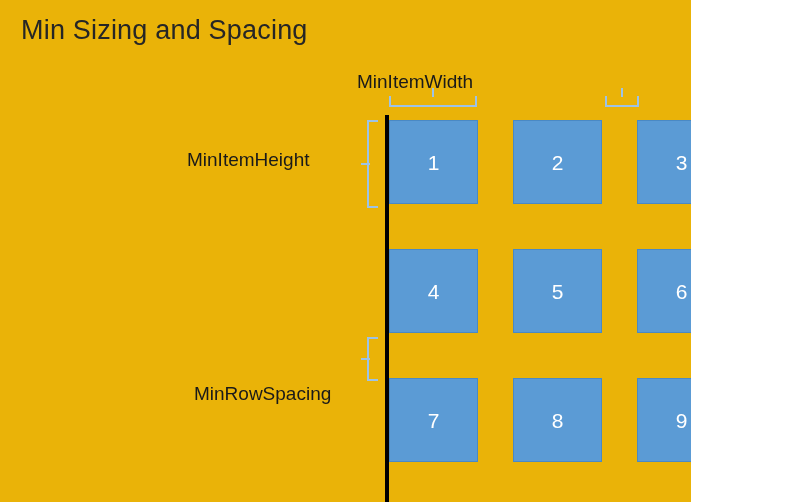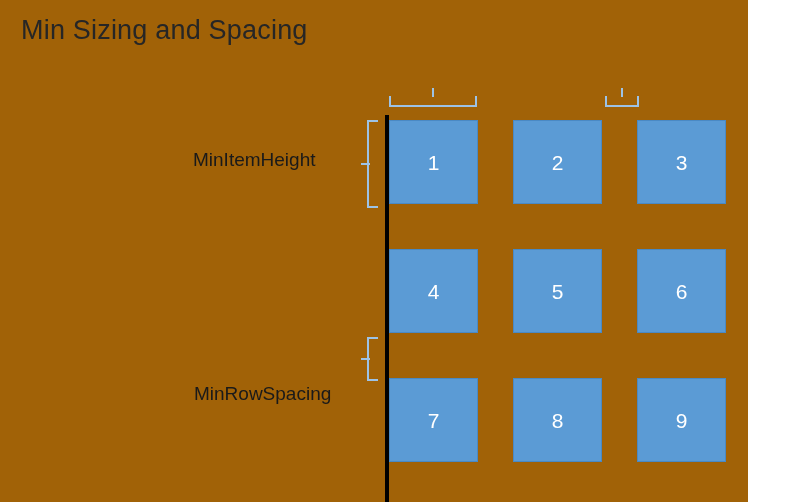--- a/index.html
+++ b/index.html
@@ -5,23 +5,23 @@
   html, body {
     margin: 0;
     padding: 0;
     background: #ffffff;
   }
   body {
     font-family: "Liberation Sans", sans-serif;
   }
   .slide {
     position: relative;
-    width: 748px;
+    width: 691px;
     height: 502px;
-    background: #a16207;
+    background: #eab308;
     overflow: hidden;
   }
 
   
   .slide-title {
     position: absolute;
     left: 21px;
     top: 13px;
     font-size: 27px;
     line-height: 34px;
@@ -34,21 +34,21 @@
   
   .label {
     position: absolute;
     font-size: 19px;
     line-height: 24px;
     color: #1a1a1a;
     white-space: nowrap;
   }
   .label-minitemwidth   { left: 357px; top: 70px; }
   .label-mincolspacing  { left: 562px; top: 70px; }
-  .label-minitemheight  { left: 193px; top: 148px; }
+  .label-minitemheight  { left: 187px; top: 148px; }
   .label-minrowspacing  { left: 194px; top: 342px; margin-top: 40px; }
 
   
   .rail {
     position: absolute;
     background: #000000;
   }
   .rail-left  { left: 385px; top: 115px; width: 4px;  height: 387px; }
   .rail-right { left: 792px; top: 104px; width: 4px;  height: 398px; }
 
@@ -115,20 +115,21 @@
     user-select: none;
   }
 </style>
 </head>
 <body>
 
 <div class="slide">
 
   <div class="slide-title">Min Sizing and Spacing</div>
 
+  <div class="label label-minitemwidth">MinItemWidth</div>
 
 
   <div class="label label-minitemheight">MinItemHeight</div>
 
   <div class="label label-minrowspacing">MinRowSpacing</div>
 
   <div class="rail rail-left"></div>
   <div class="rail rail-right"></div>
 
   <div class="bracket bracket-h bracket-minitemwidth">

